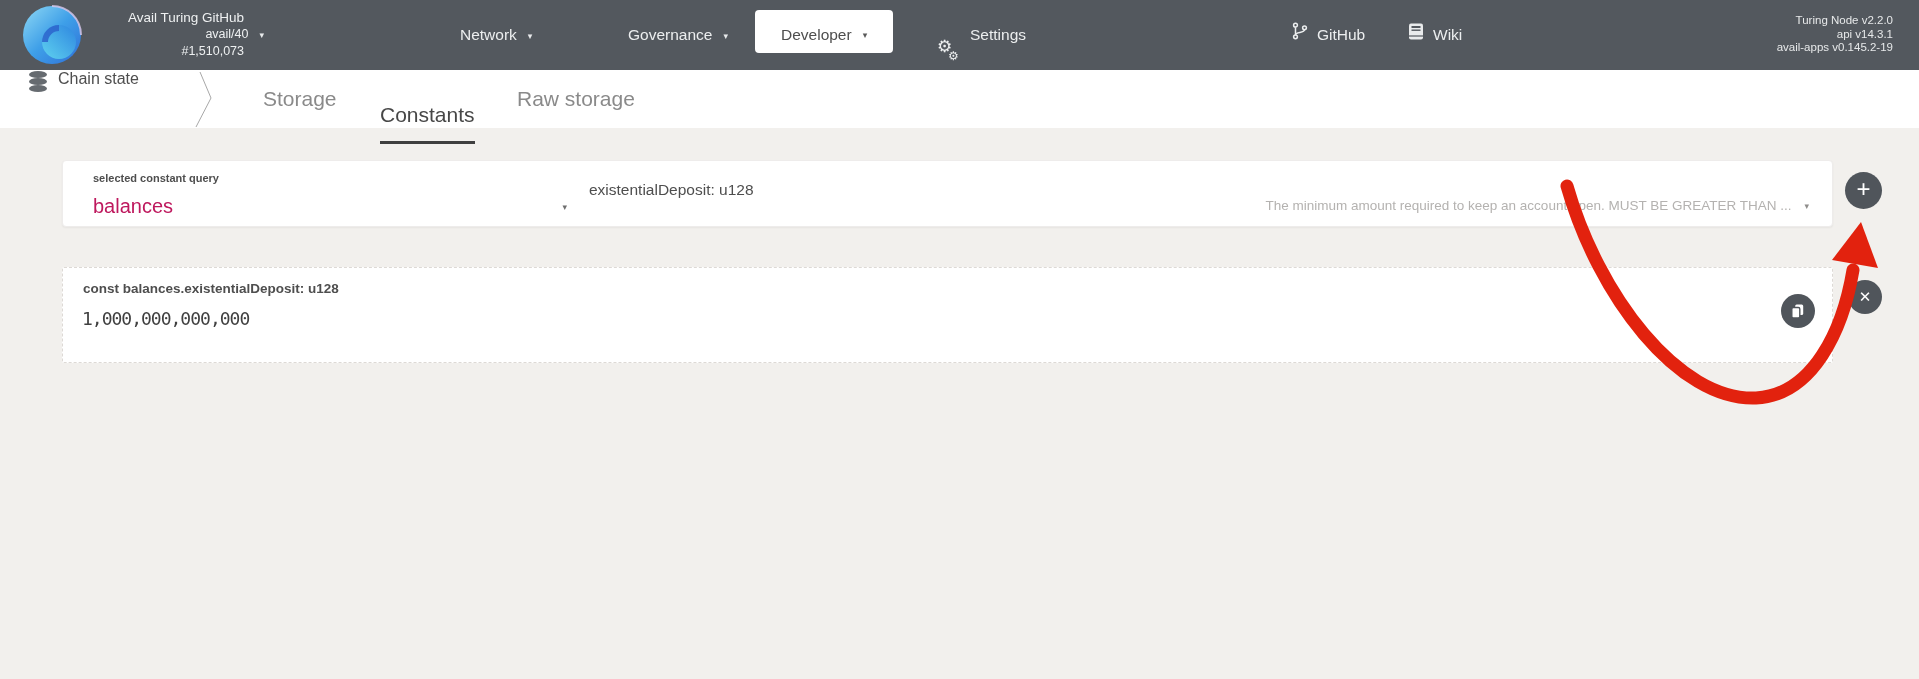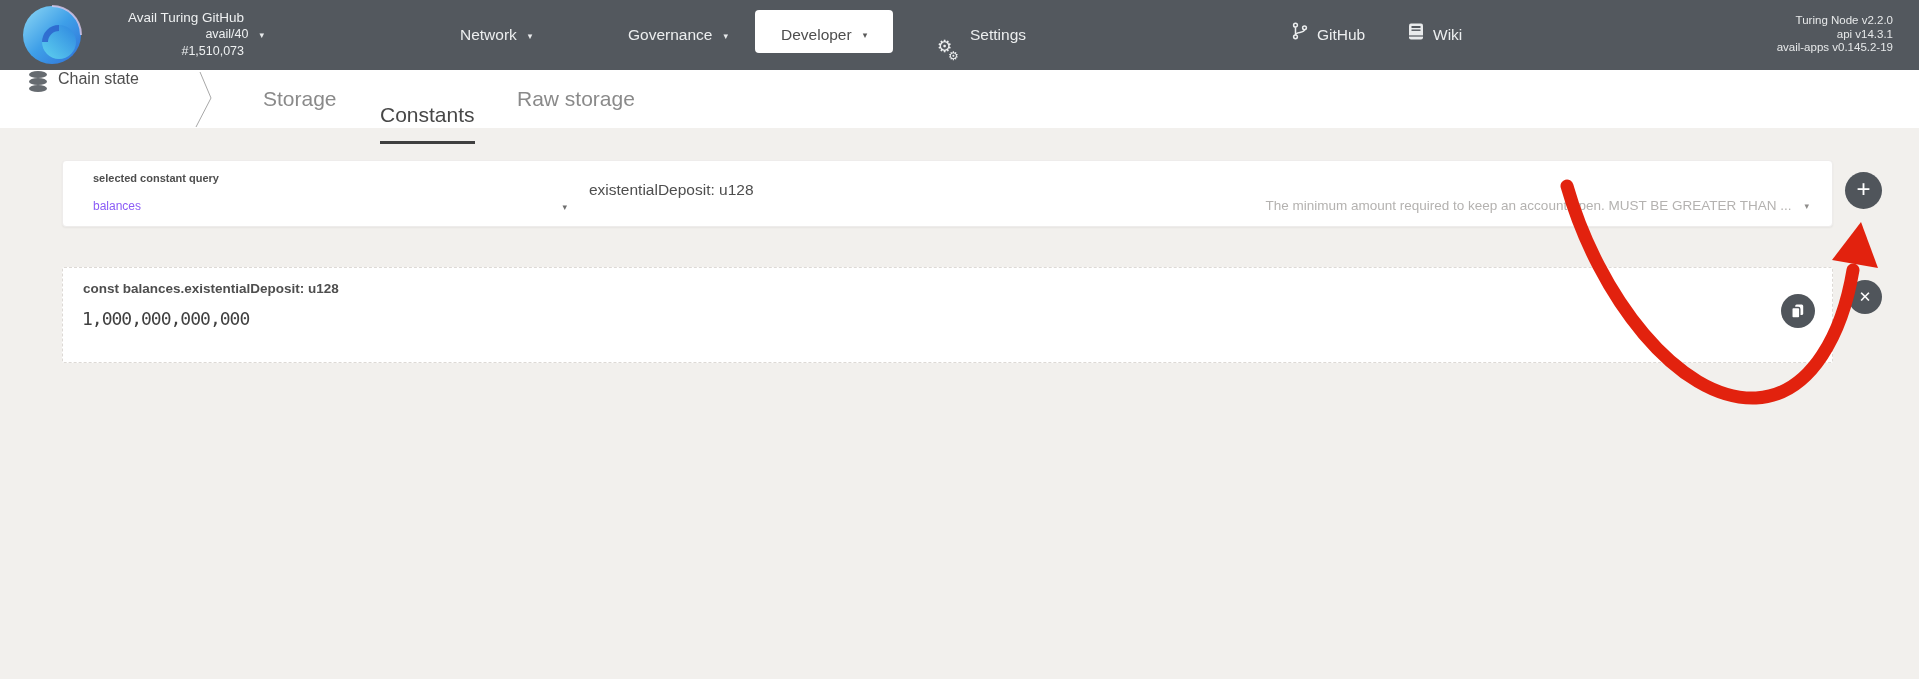--- a/index.html
+++ b/index.html
@@ -33,21 +33,21 @@
   .tab.active::after { content:""; position:absolute; left:0; right:0; bottom:0; height:3.5px; background:#3f3f3f; }
   .tab-storage { left:263px; }
   .tab-constants { left:380px; }
   .tab-raw { left:517px; }
 
   
   .query-card { position:absolute; left:62px; top:160px; width:1771px; height:67px; background:#ffffff;
                 border:1px solid #eeeceb; border-radius:4px; box-shadow:0 1px 2px rgba(0,0,0,.05); }
   .q-label { position:absolute; left:30px; top:11px; font-size:11px; font-weight:bold; color:#4e4e4e; }
   .q-select { position:absolute; left:30px; top:32px; width:480px; height:26px; cursor:pointer; }
-  .q-selected { font-size:12px; color:#8b5cf6; line-height:26px; }
+  .q-selected { font-size:20px; color:#be185d; line-height:26px; }
   .q-select .caret { position:absolute; right:6px; top:9px; color:#6f6f6f; margin-left:0; }
   .q-constant { position:absolute; left:526px; top:16px; font-size:15.5px; color:#4e4e4e; line-height:26px; cursor:pointer; }
   .q-help { position:absolute; right:23px; top:32px; line-height:26px; font-size:13.5px; color:#b4b2b0; white-space:nowrap; cursor:pointer; }
   .q-help .caret { color:#8f8d8b; margin-left:13px; }
 
   .circle-btn { position:absolute; border-radius:50%; background:#50555b; color:#ffffff; text-align:center; cursor:pointer; }
   .btn-add   { left:1845px; top:172px; width:37px; height:37px; font-size:24px; line-height:34px; font-weight:300; }
   .btn-close { left:1848px; top:280px; width:34px; height:34px; font-size:15px; line-height:33px; }
   .btn-copy  { left:1781px; top:294px; width:34px; height:34px; }
   .btn-copy svg { position:absolute; left:8px; top:8px; }

